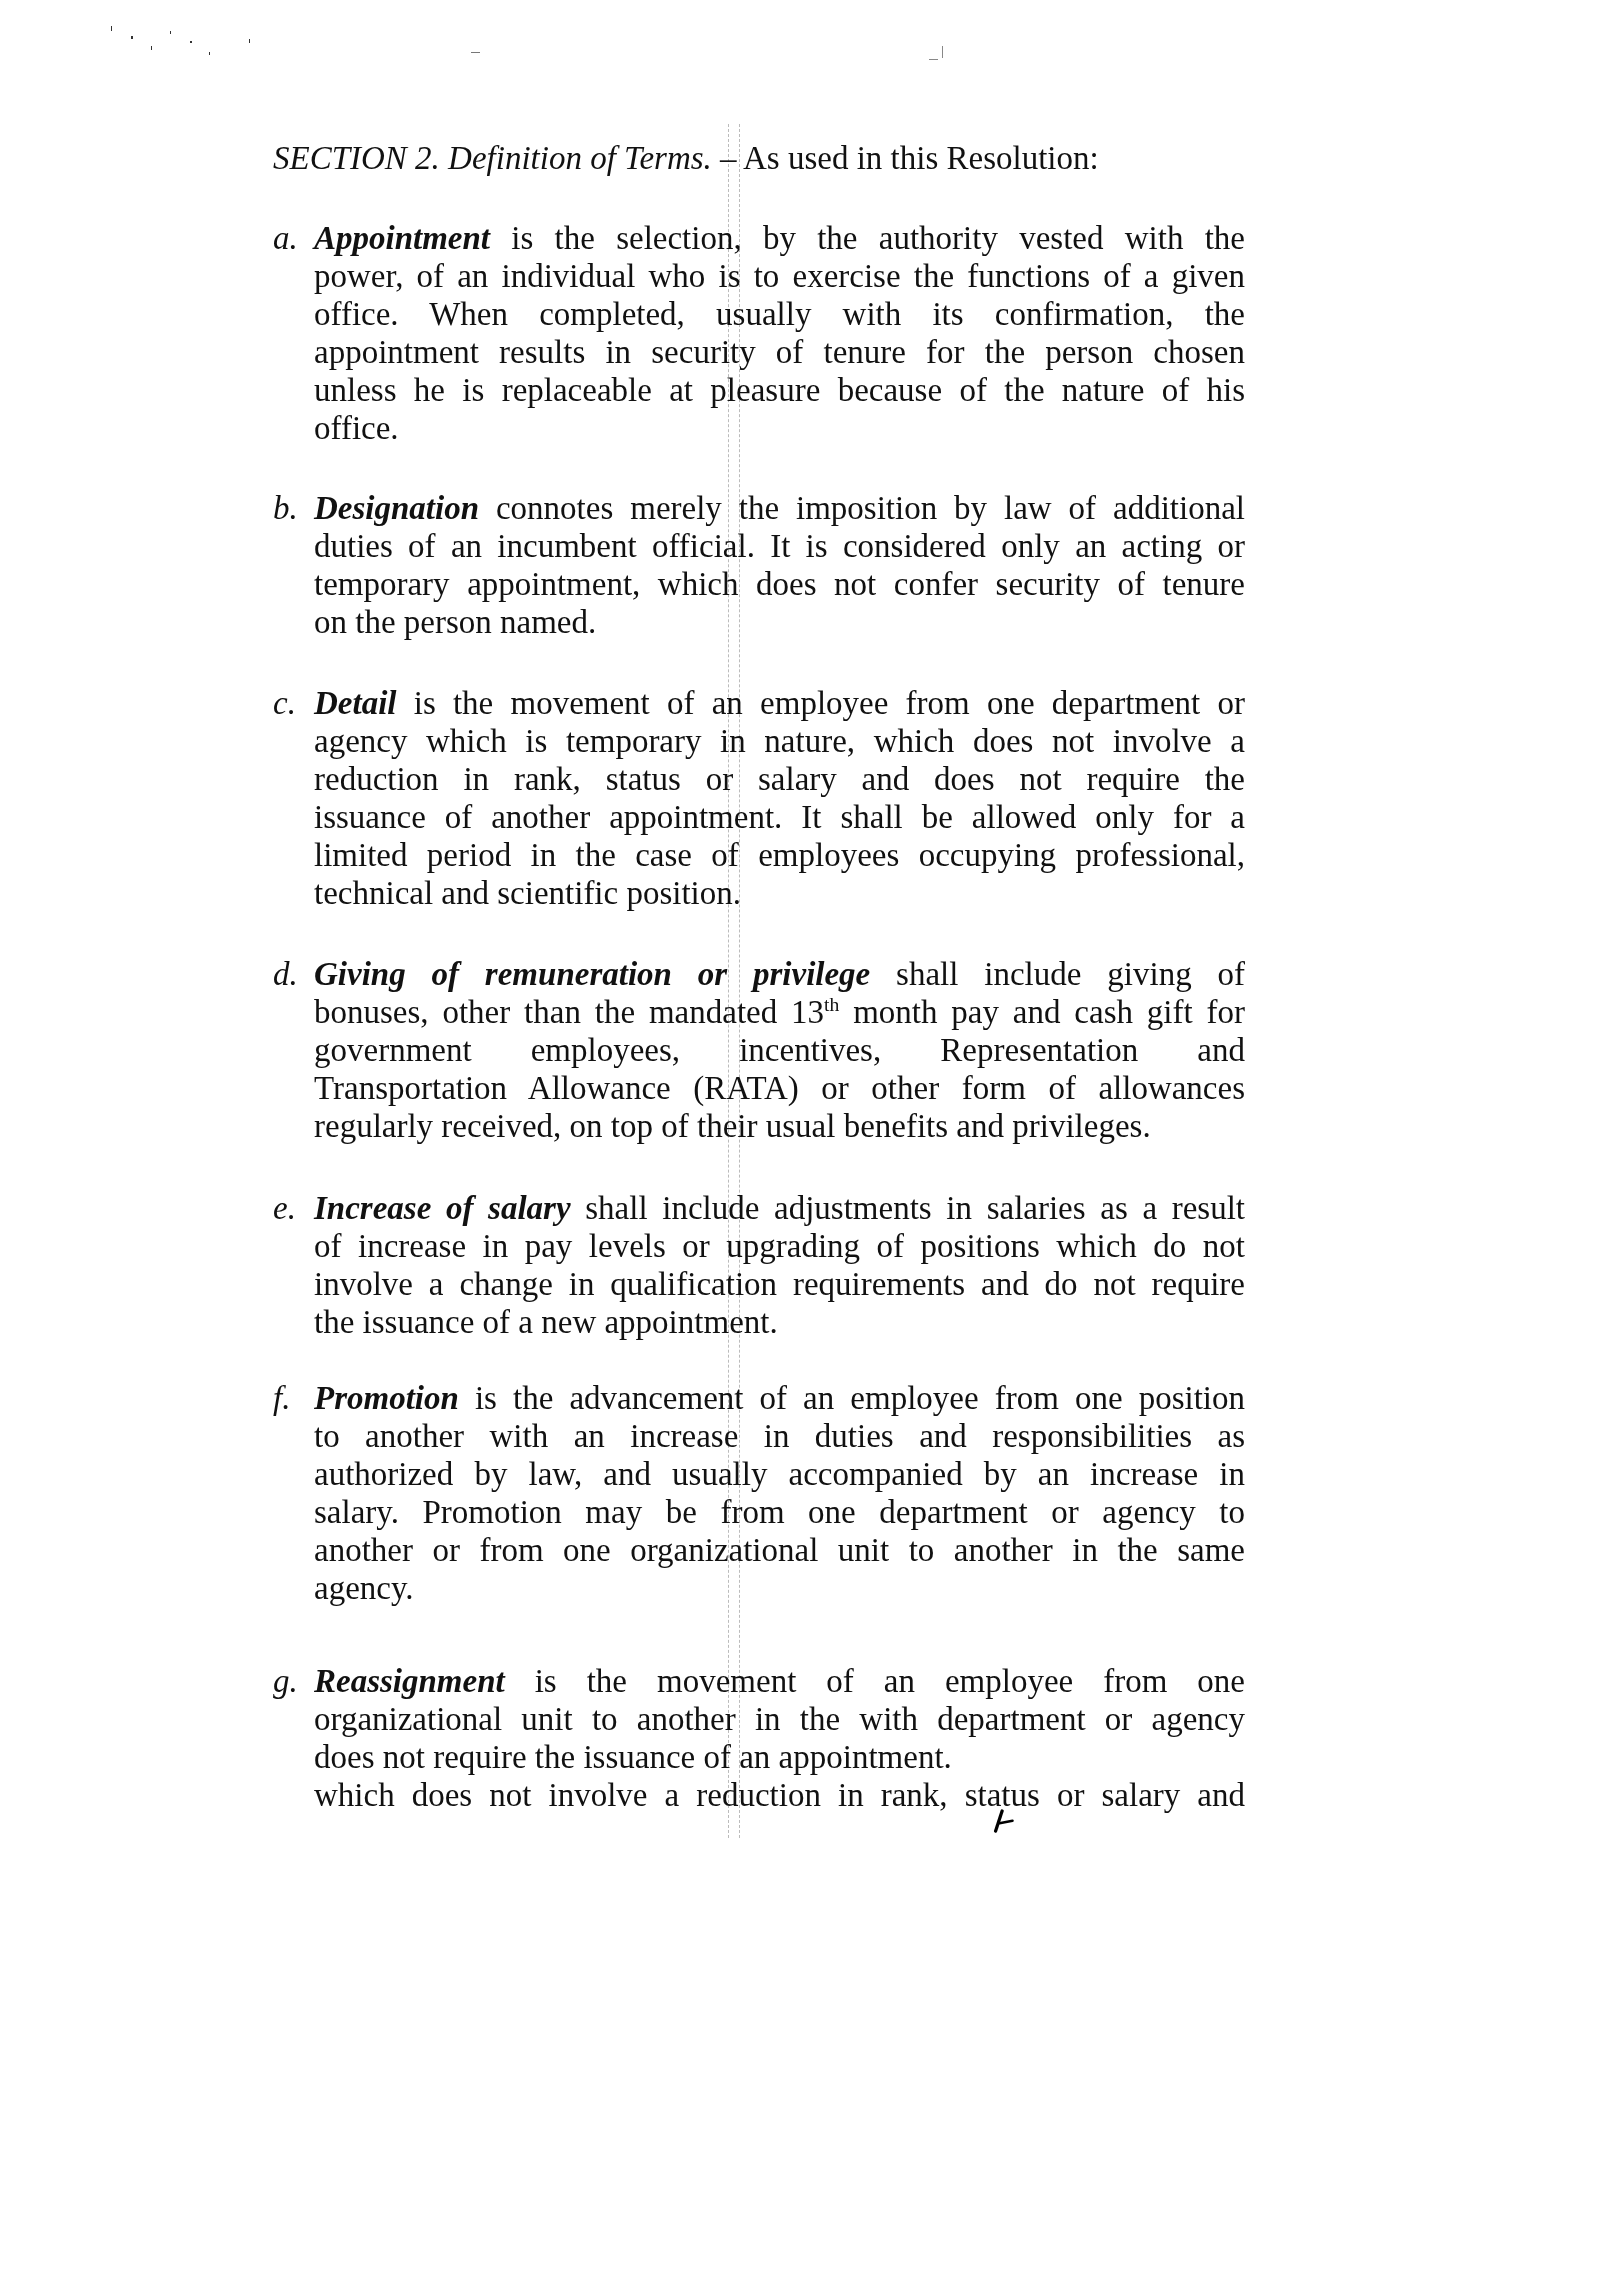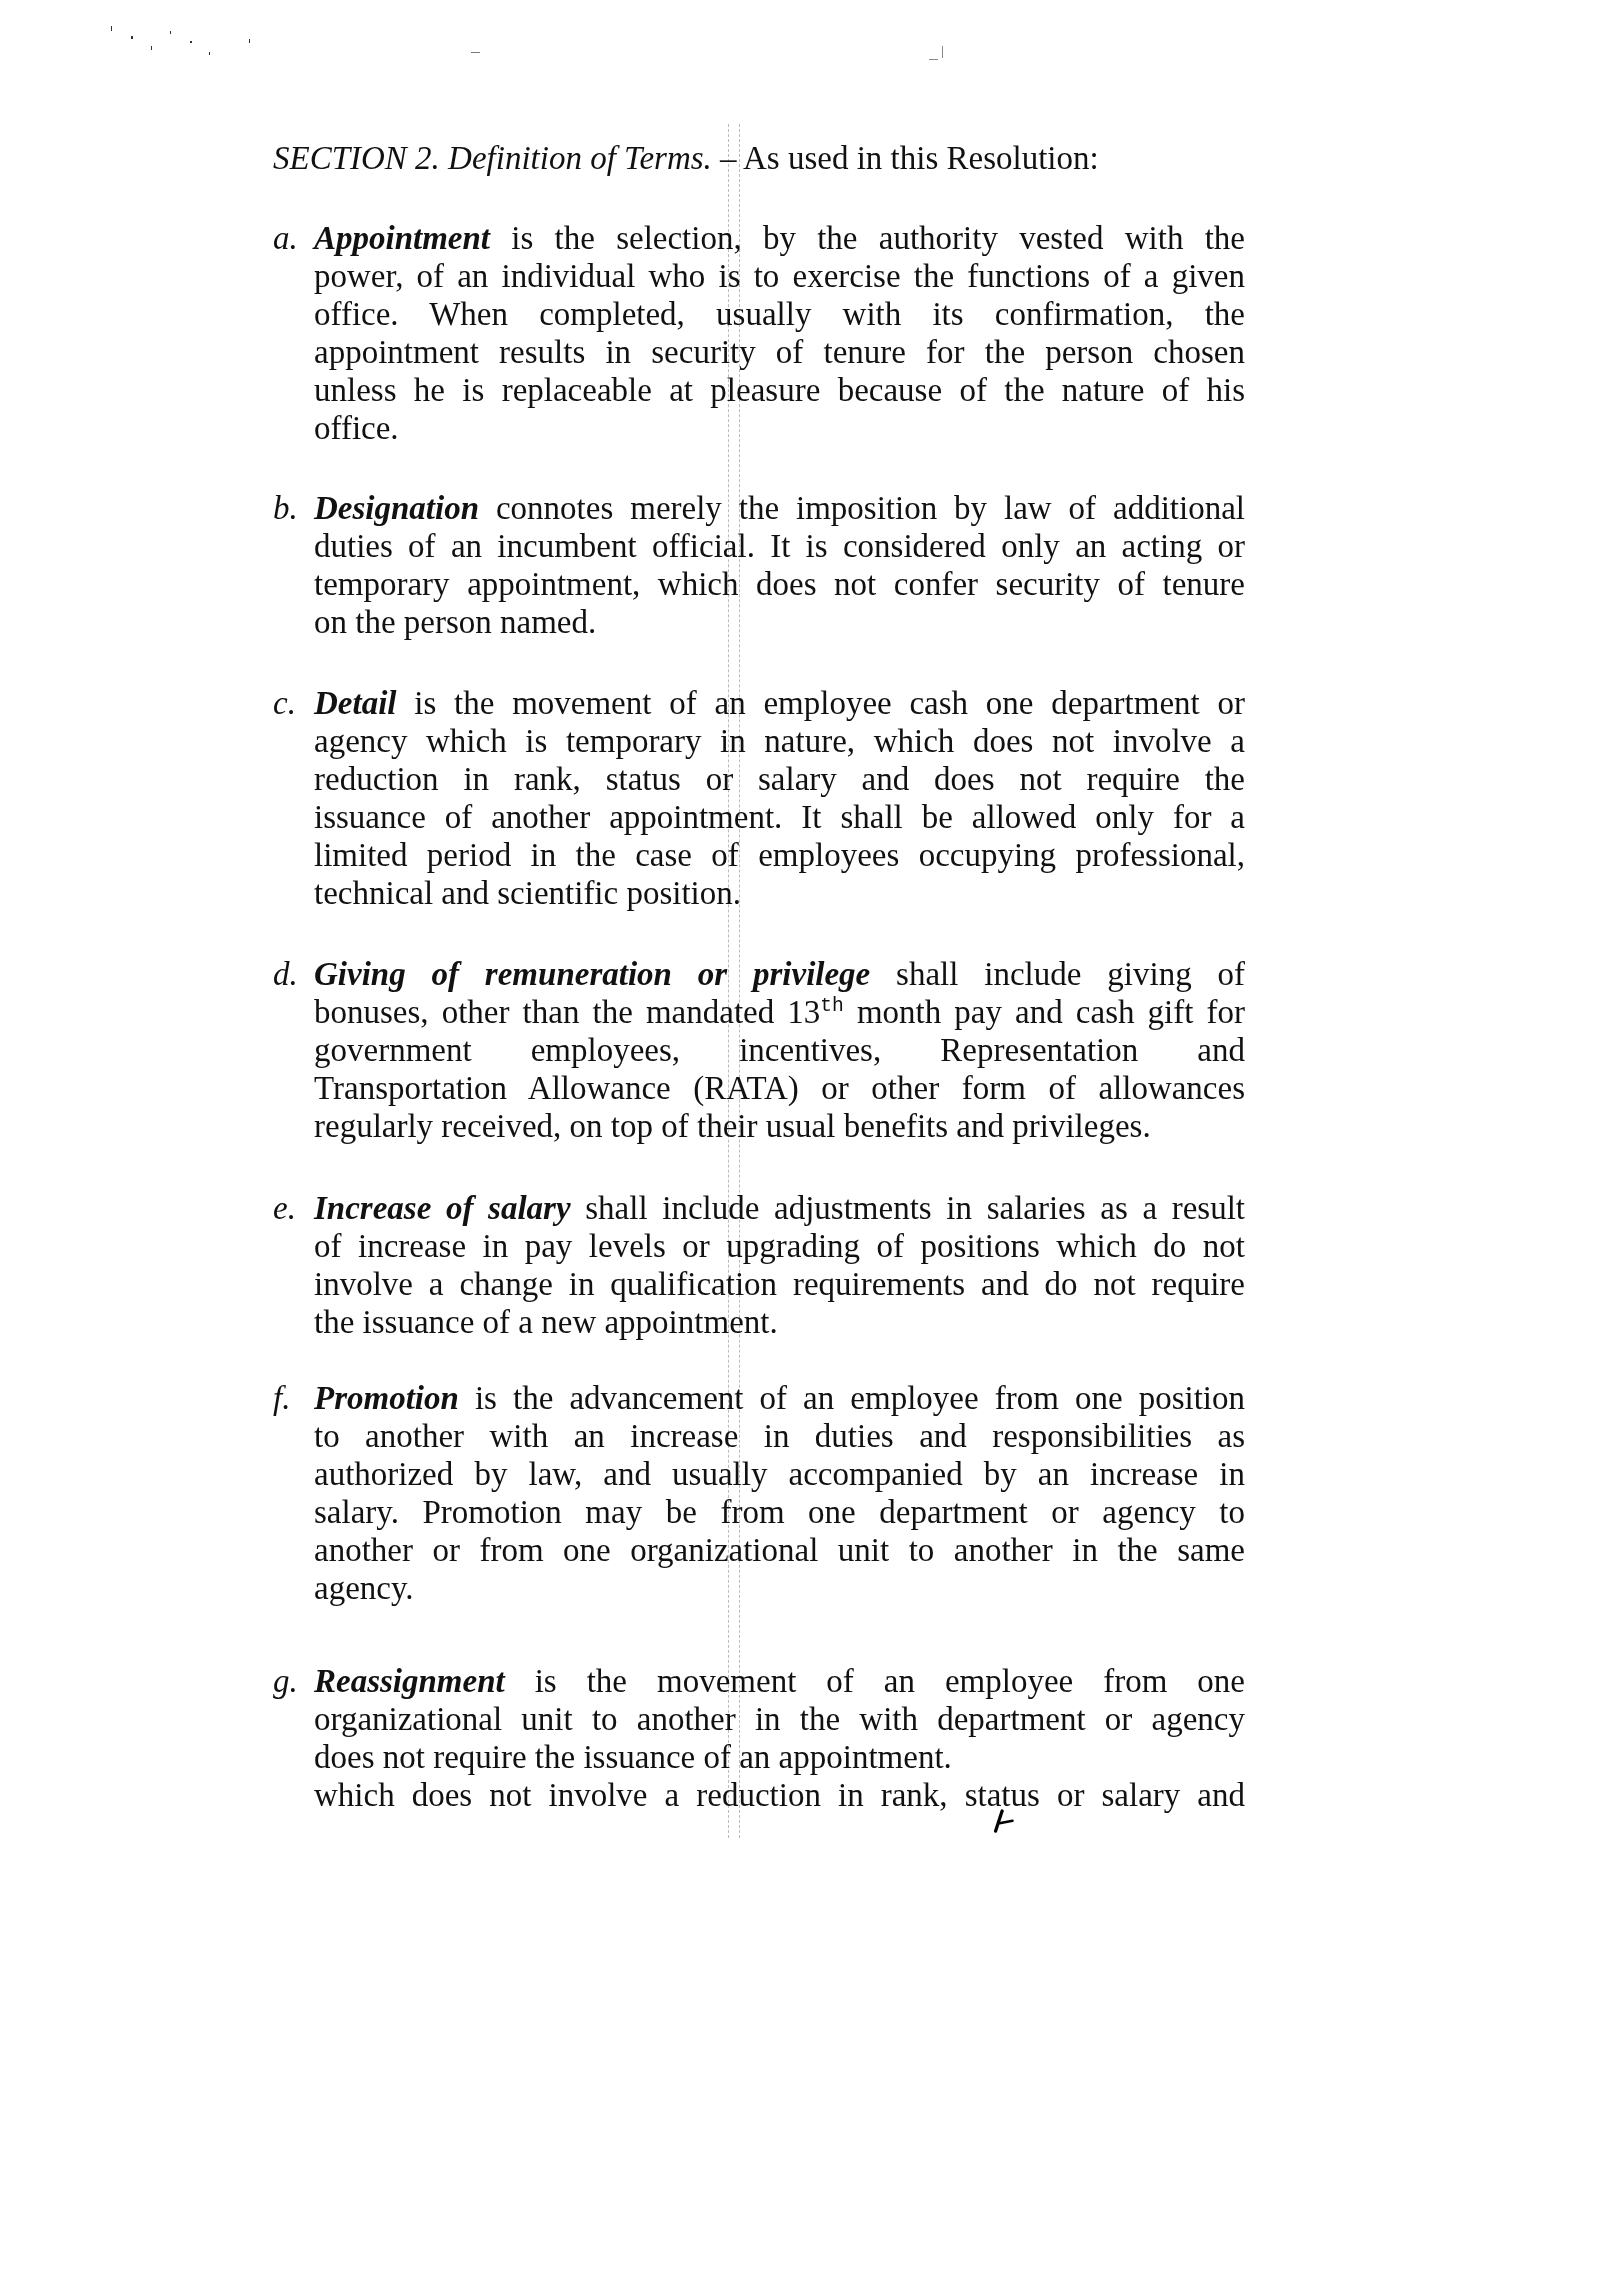--- a/index.html
+++ b/index.html
@@ -22,21 +22,21 @@
     font-style: italic; font-size: 33px; line-height: 38px;
   }
   .item .body { position: absolute; left: 41px; top: 0; width: 931px; }
   .line {
     display: block; font-size: 33px; line-height: 38px; height: 38px;
     text-align: justify; text-align-last: justify; white-space: nowrap;
     overflow: visible;
   }
   .line.last { text-align-last: left; }
   .line .term { font-style: italic; font-weight: bold; margin-top: 8px; }
-  sup { font-size: 19.6px; line-height: 0; vertical-align: 11.8px; font-family: Liberation Mono, monospace; }
+  sup { font-size: 19.6px; line-height: 0; vertical-align: 11.8px; }
 
   .stray { position: absolute; background: #333; }
   .fold { position: absolute; width: 1.3px; border-left: 1.3px dashed rgba(60,60,60,0.35); }
   .mark {
     position: absolute; left: 993px; top: 1809px; width: 26px; height: 26px;
   }
 </style>
 </head>
 <body>
 
@@ -81,21 +81,21 @@
       <span class="line"><span class="term">Designation</span><span> connotes merely the imposition by law of additional</span></span>
       <span class="line">duties of an incumbent official. It is considered only an acting or</span>
       <span class="line">temporary appointment, which does not confer security of tenure</span>
       <span class="line last">on the person named.</span>
     </div>
   </div>
 
   <div class="item" style="top:684px;">
     <div class="label">c.</div>
     <div class="body">
-      <span class="line"><span class="term">Detail</span><span> is the movement of an employee cash one department or</span></span>
+      <span class="line"><span class="term">Detail</span><span> is the movement of an employee from one department or</span></span>
       <span class="line">agency which is temporary in nature, which does not involve a</span>
       <span class="line">reduction in rank, status or salary and does not require the</span>
       <span class="line">issuance of another appointment.  It shall be allowed only for a</span>
       <span class="line">limited period in the case of employees occupying professional,</span>
       <span class="line last">technical and scientific position.</span>
     </div>
   </div>
 
   <div class="item" style="top:955px;">
     <div class="label">d.</div>

